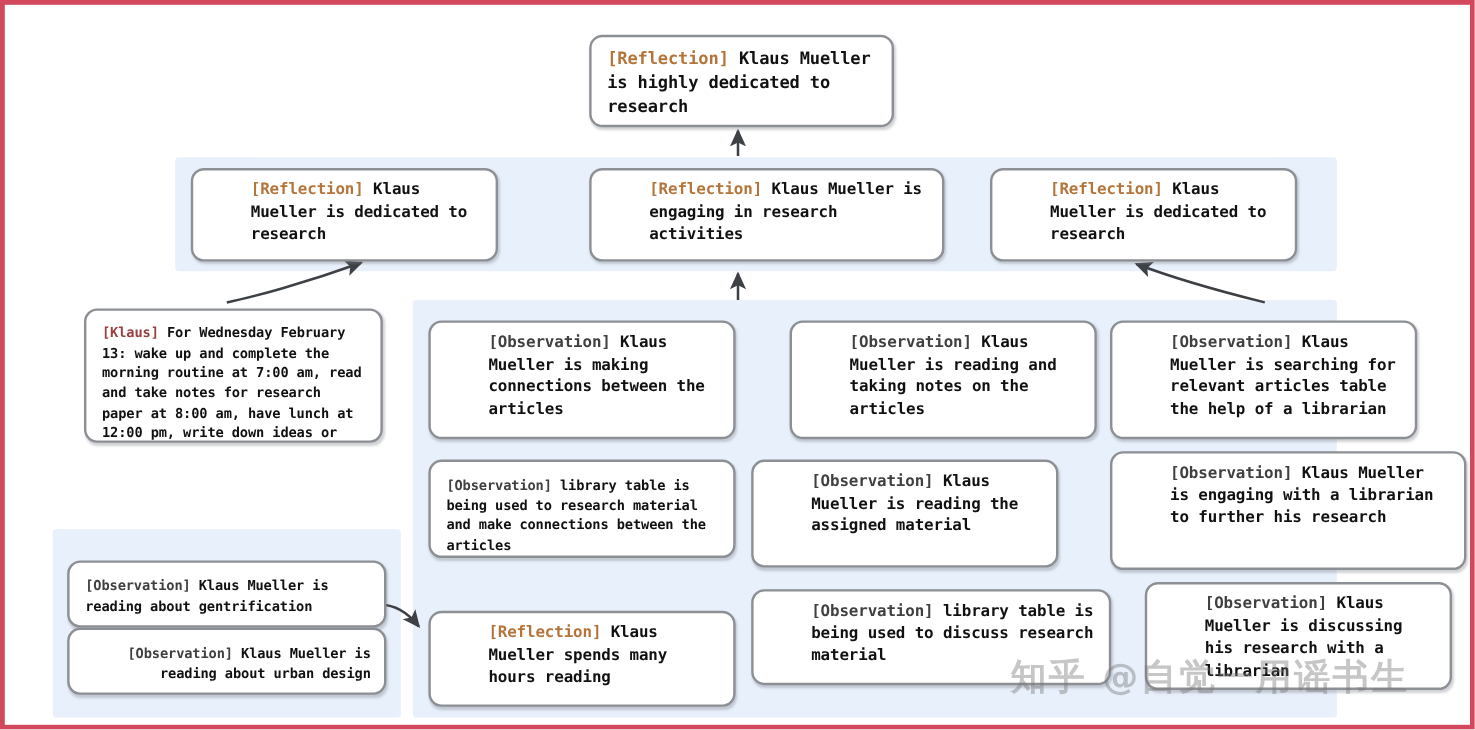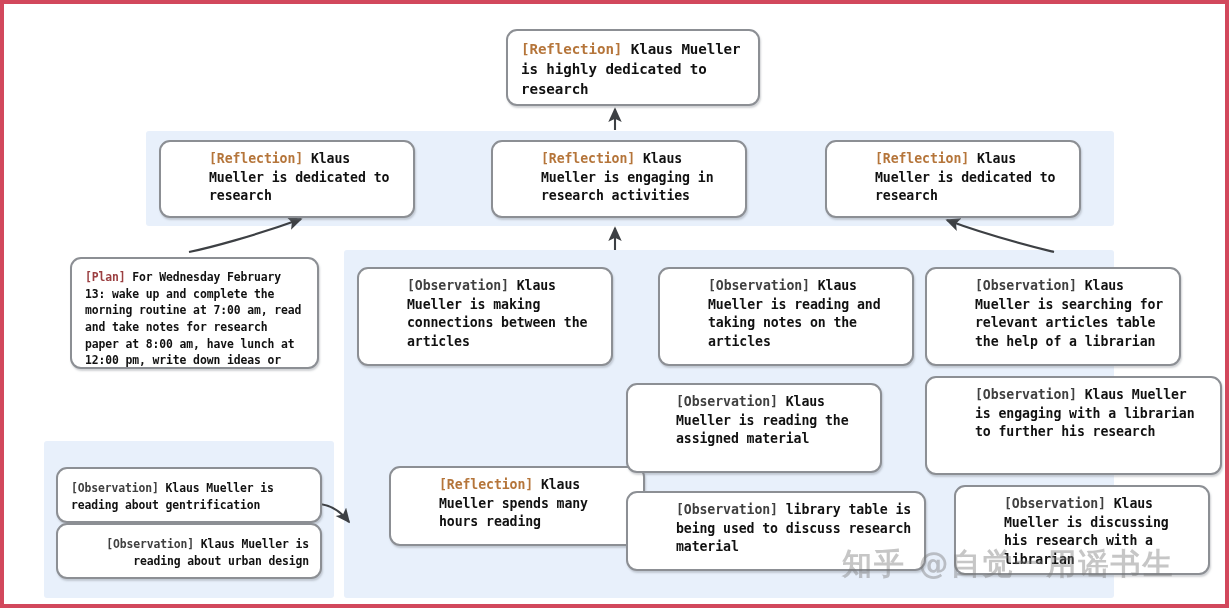--- a/index.html
+++ b/index.html
@@ -30,21 +30,21 @@
     border-radius: 11px;
     box-shadow: 1px 2px 2px rgba(120,125,135,0.35);
     padding: 8px 11px 9px 13px;
     color: #111111;
     font-weight: bold;
     line-height: 1.42;
     letter-spacing: -0.1px;
     white-space: pre-wrap;
     overflow: hidden;
   }
-  .fs14 { font-size: 14.2px; margin-left: 15px; }
+  .fs14 { font-size: 14.2px; }
   .fs13 { font-size: 13.2px; padding-left: 48px; }
   .fs11 { font-size: 11.4px; line-height: 1.46; }
   .tag-reflection { color: #b5753a; }
   .tag-observation { color: #404040; }
   .tag-plan { color: #9b3f41; }
 
   
   #arrows {
     position: absolute; left: 0; top: 0;
     width: 1221px; height: 600px;
@@ -87,34 +87,35 @@
 
     <path d="M1050,248 C1030,243 985,232 943,216" stroke="#3d4044" stroke-width="2.1" fill="none" marker-end="url(#ah)"></path>
 
     <path d="M313,500 C327,500 337,508 345,518" stroke="#3d4044" stroke-width="2.1" fill="none" marker-end="url(#ah)"></path>
   </svg>
 
   <div class="node fs14" style="left:487px; top:25px; width:254px; height:77px;"><span class="tag-reflection">[Reflection]</span><span> Klaus Mueller is highly dedicated to research</span></div>
 
   <div class="node fs13" style="left:155px; top:136px; width:256px; height:78px;"><span class="tag-reflection">[Reflection]</span><span> Klaus Mueller is dedicated to research</span></div>
 
-  <div class="node fs13" style="left:487px; top:136px; width:256px; height:78px;"><span class="tag-reflection">[Reflection]</span><span> Klaus Mueller is engaging in research activities</span></div>
+  <div class="node fs13" style="left:487px; top:136px; width:296px; height:78px;"><span class="tag-reflection">[Reflection]</span><span> Klaus Mueller is engaging in research activities</span></div>
 
   <div class="node fs13" style="left:821px; top:136px; width:256px; height:78px;"><span class="tag-reflection">[Reflection]</span><span> Klaus Mueller is dedicated to research</span></div>
 
-  <div class="node fs11" style="left:66px; top:253px; width:249px; height:112px; padding-top:10px;"><span class="tag-plan">[Plan]</span><span> For Wednesday February 13: wake up and complete the morning routine at 7:00 am, read and take notes for research paper at 8:00 am, have lunch at 12:00 pm, write down ideas or brainstorm potential solutions at 1:00 pm, [...]</span></div>
+  <div class="node fs11" style="left:66px; top:253px; width:249px; height:112px; padding-top:10px;"><span class="tag-plan">[Klaus]</span><span> For Wednesday February 13: wake up and complete the morning routine at 7:00 am, read and take notes for research paper at 8:00 am, have lunch at 12:00 pm, write down ideas or brainstorm potential solutions at 1:00 pm, [...]</span></div>
 
   <div class="node fs11" style="left:52px; top:463px; width:266px; height:56px; padding-top:11px;"><span class="tag-observation">[Observation]</span><span> Klaus Mueller is reading about gentrification</span></div>
 
   <div class="node fs11" style="left:52px; top:519px; width:266px; height:56px; padding-top:11px;text-align:right;"><span class="tag-observation">[Observation]</span><span> Klaus Mueller is reading about urban design</span></div>
 
   <div class="node fs13" style="left:353px; top:263px; width:256px; height:99px;"><span class="tag-observation">[Observation]</span><span> Klaus Mueller is making connections between the articles</span></div>
 
+  <div class="node fs11" style="left:353px; top:379px; width:256px; height:82px; padding-top:11px;"><span class="tag-observation">[Observation]</span><span> library table is being used to research material and make connections between the articles</span></div>
 
-  <div class="node fs13" style="left:353px; top:462px; width:256px; height:80px;margin-left:32px;"><span class="tag-reflection">[Reflection]</span><span> Klaus Mueller spends many hours reading</span></div>
+  <div class="node fs13" style="left:353px; top:505px; width:256px; height:80px;"><span class="tag-reflection">[Reflection]</span><span> Klaus Mueller spends many hours reading</span></div>
 
   <div class="node fs13" style="left:622px; top:263px; width:256px; height:99px;margin-left:32px;"><span class="tag-observation">[Observation]</span><span> Klaus Mueller is reading and taking notes on the articles</span></div>
 
   <div class="node fs13" style="left:622px; top:379px; width:256px; height:90px;"><span class="tag-observation">[Observation]</span><span> Klaus Mueller is reading the assigned material</span></div>
 
   <div class="node fs13" style="left:622px; top:487px; width:300px; height:80px;"><span class="tag-observation">[Observation]</span><span> library table is being used to discuss research material</span></div>
 
   <div class="node fs13" style="left:921px; top:263px; width:256px; height:99px;"><span class="tag-observation">[Observation]</span><span> Klaus Mueller is searching for relevant articles table the help of a librarian</span></div>
 
   <div class="node fs13" style="left:921px; top:372px; width:297px; height:99px;"><span class="tag-observation">[Observation]</span><span> Klaus Mueller is engaging with a librarian to further his research</span></div>

